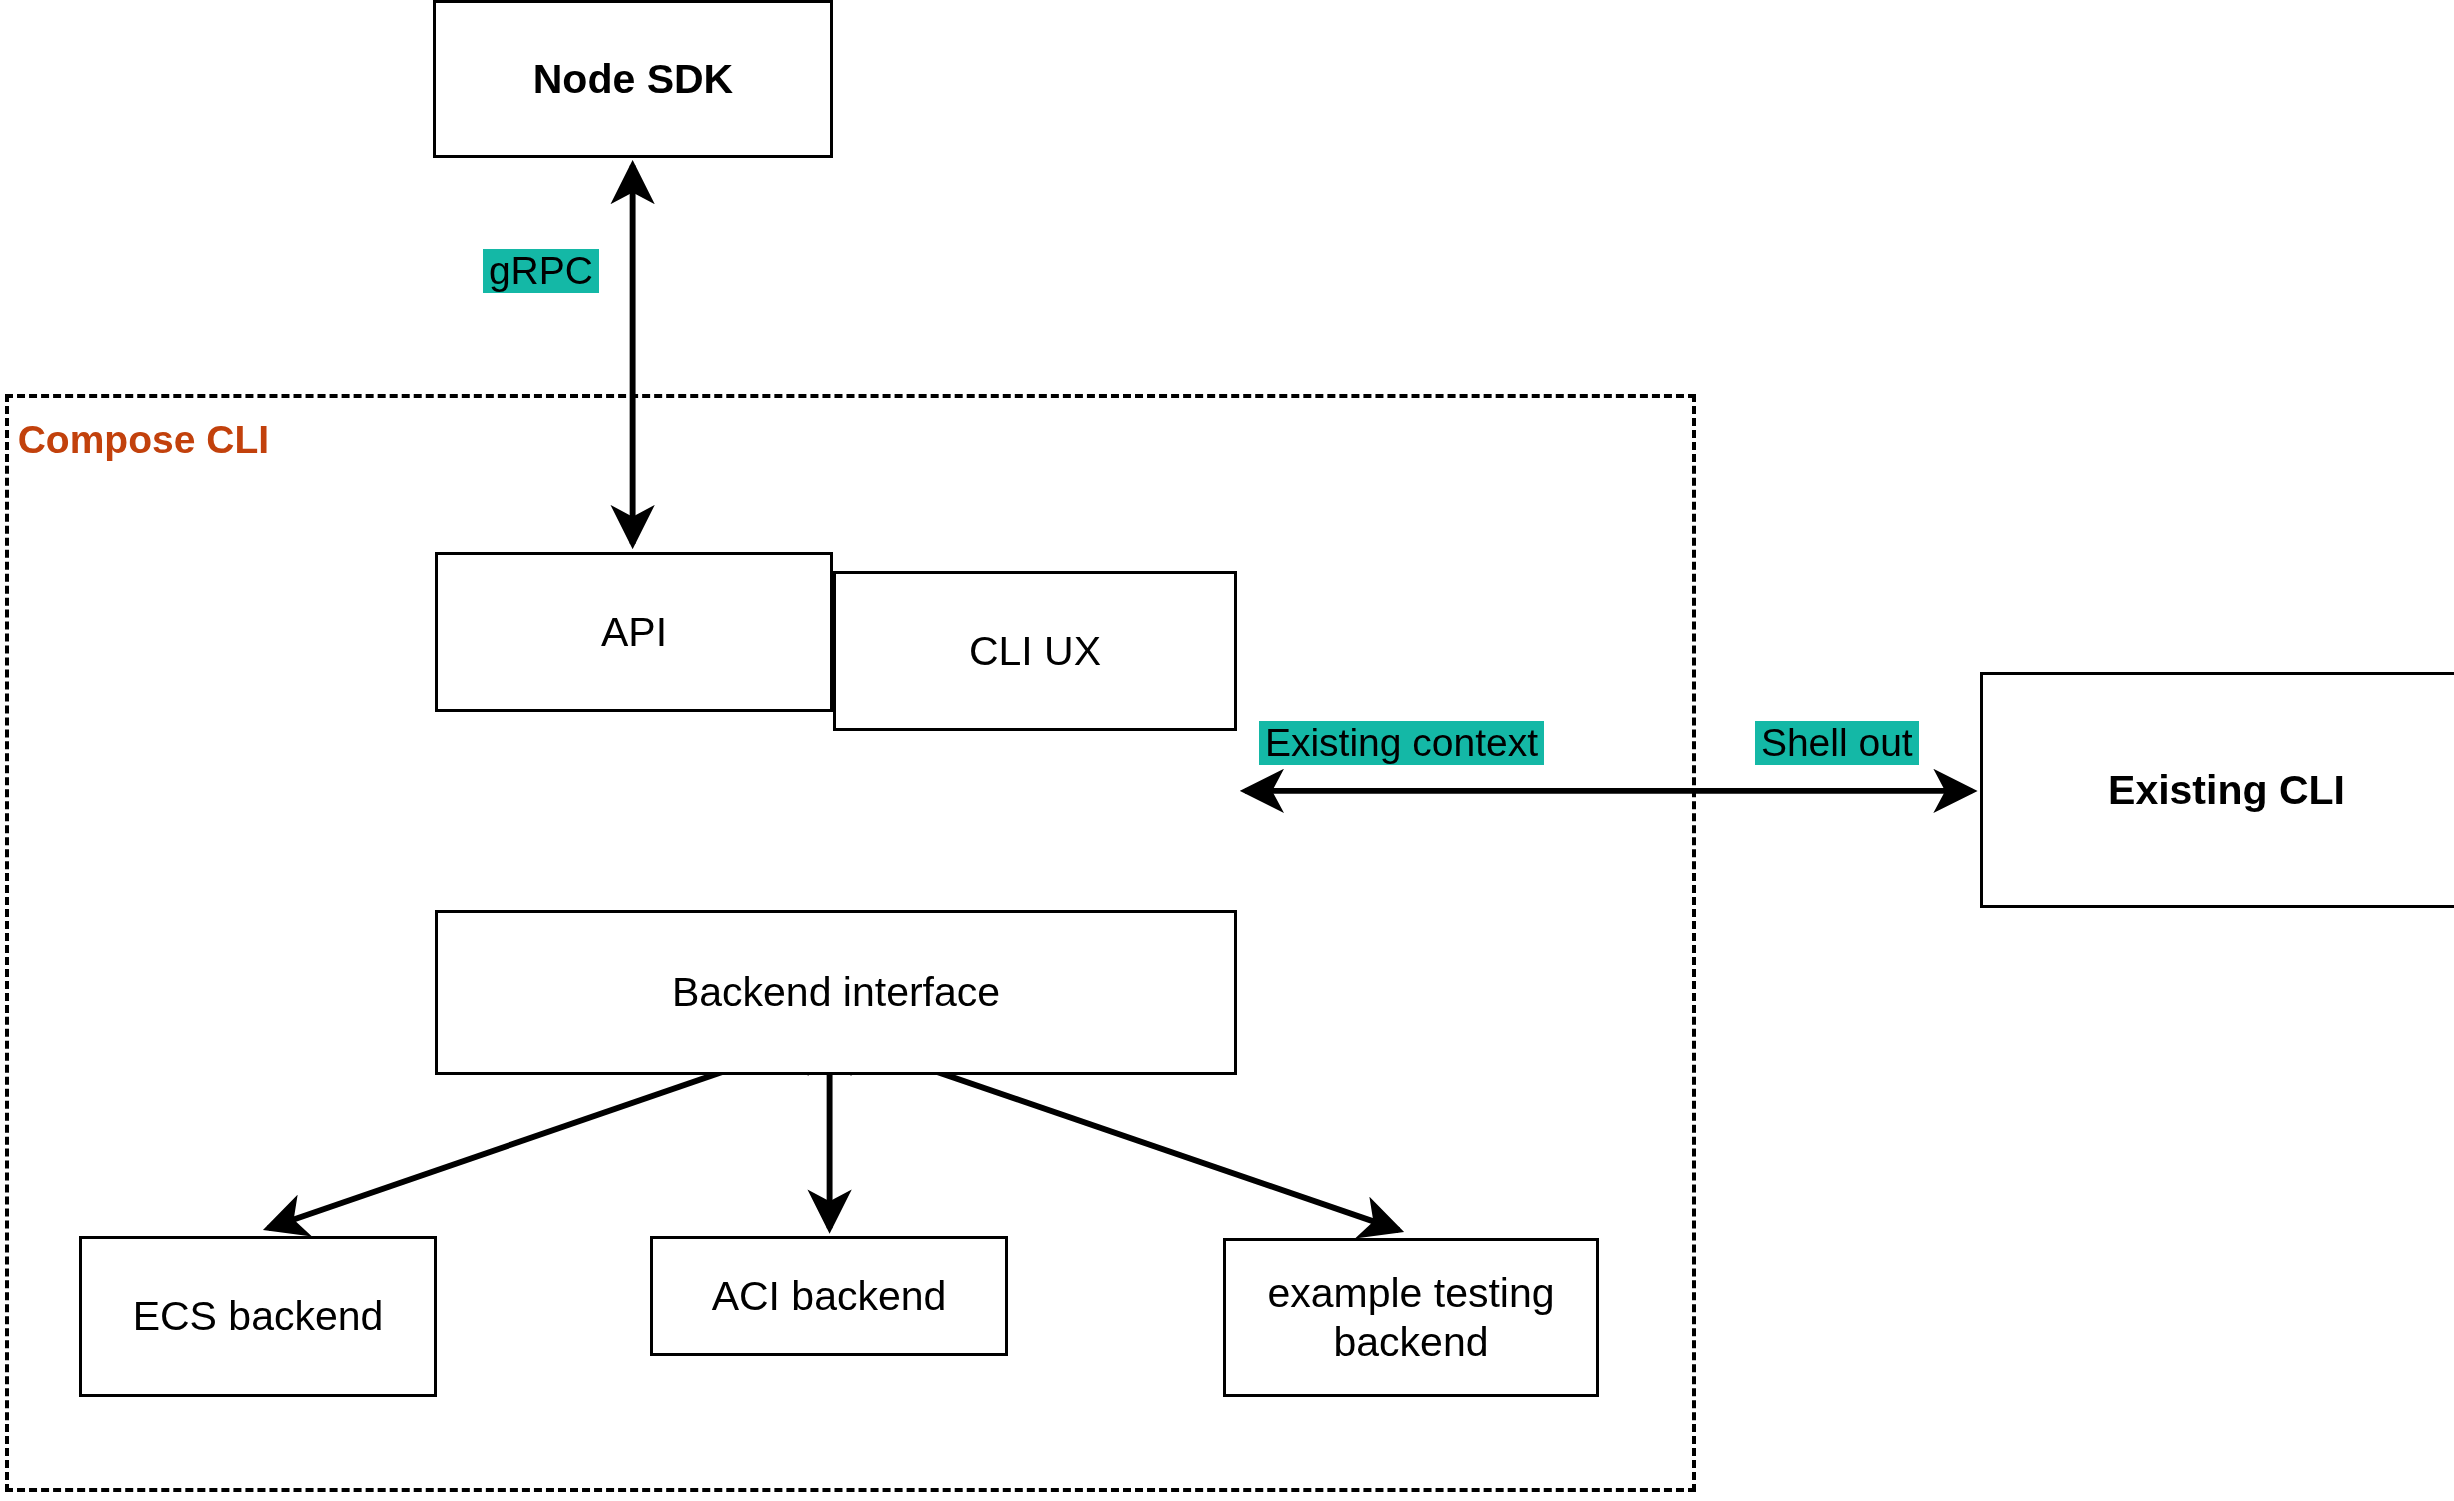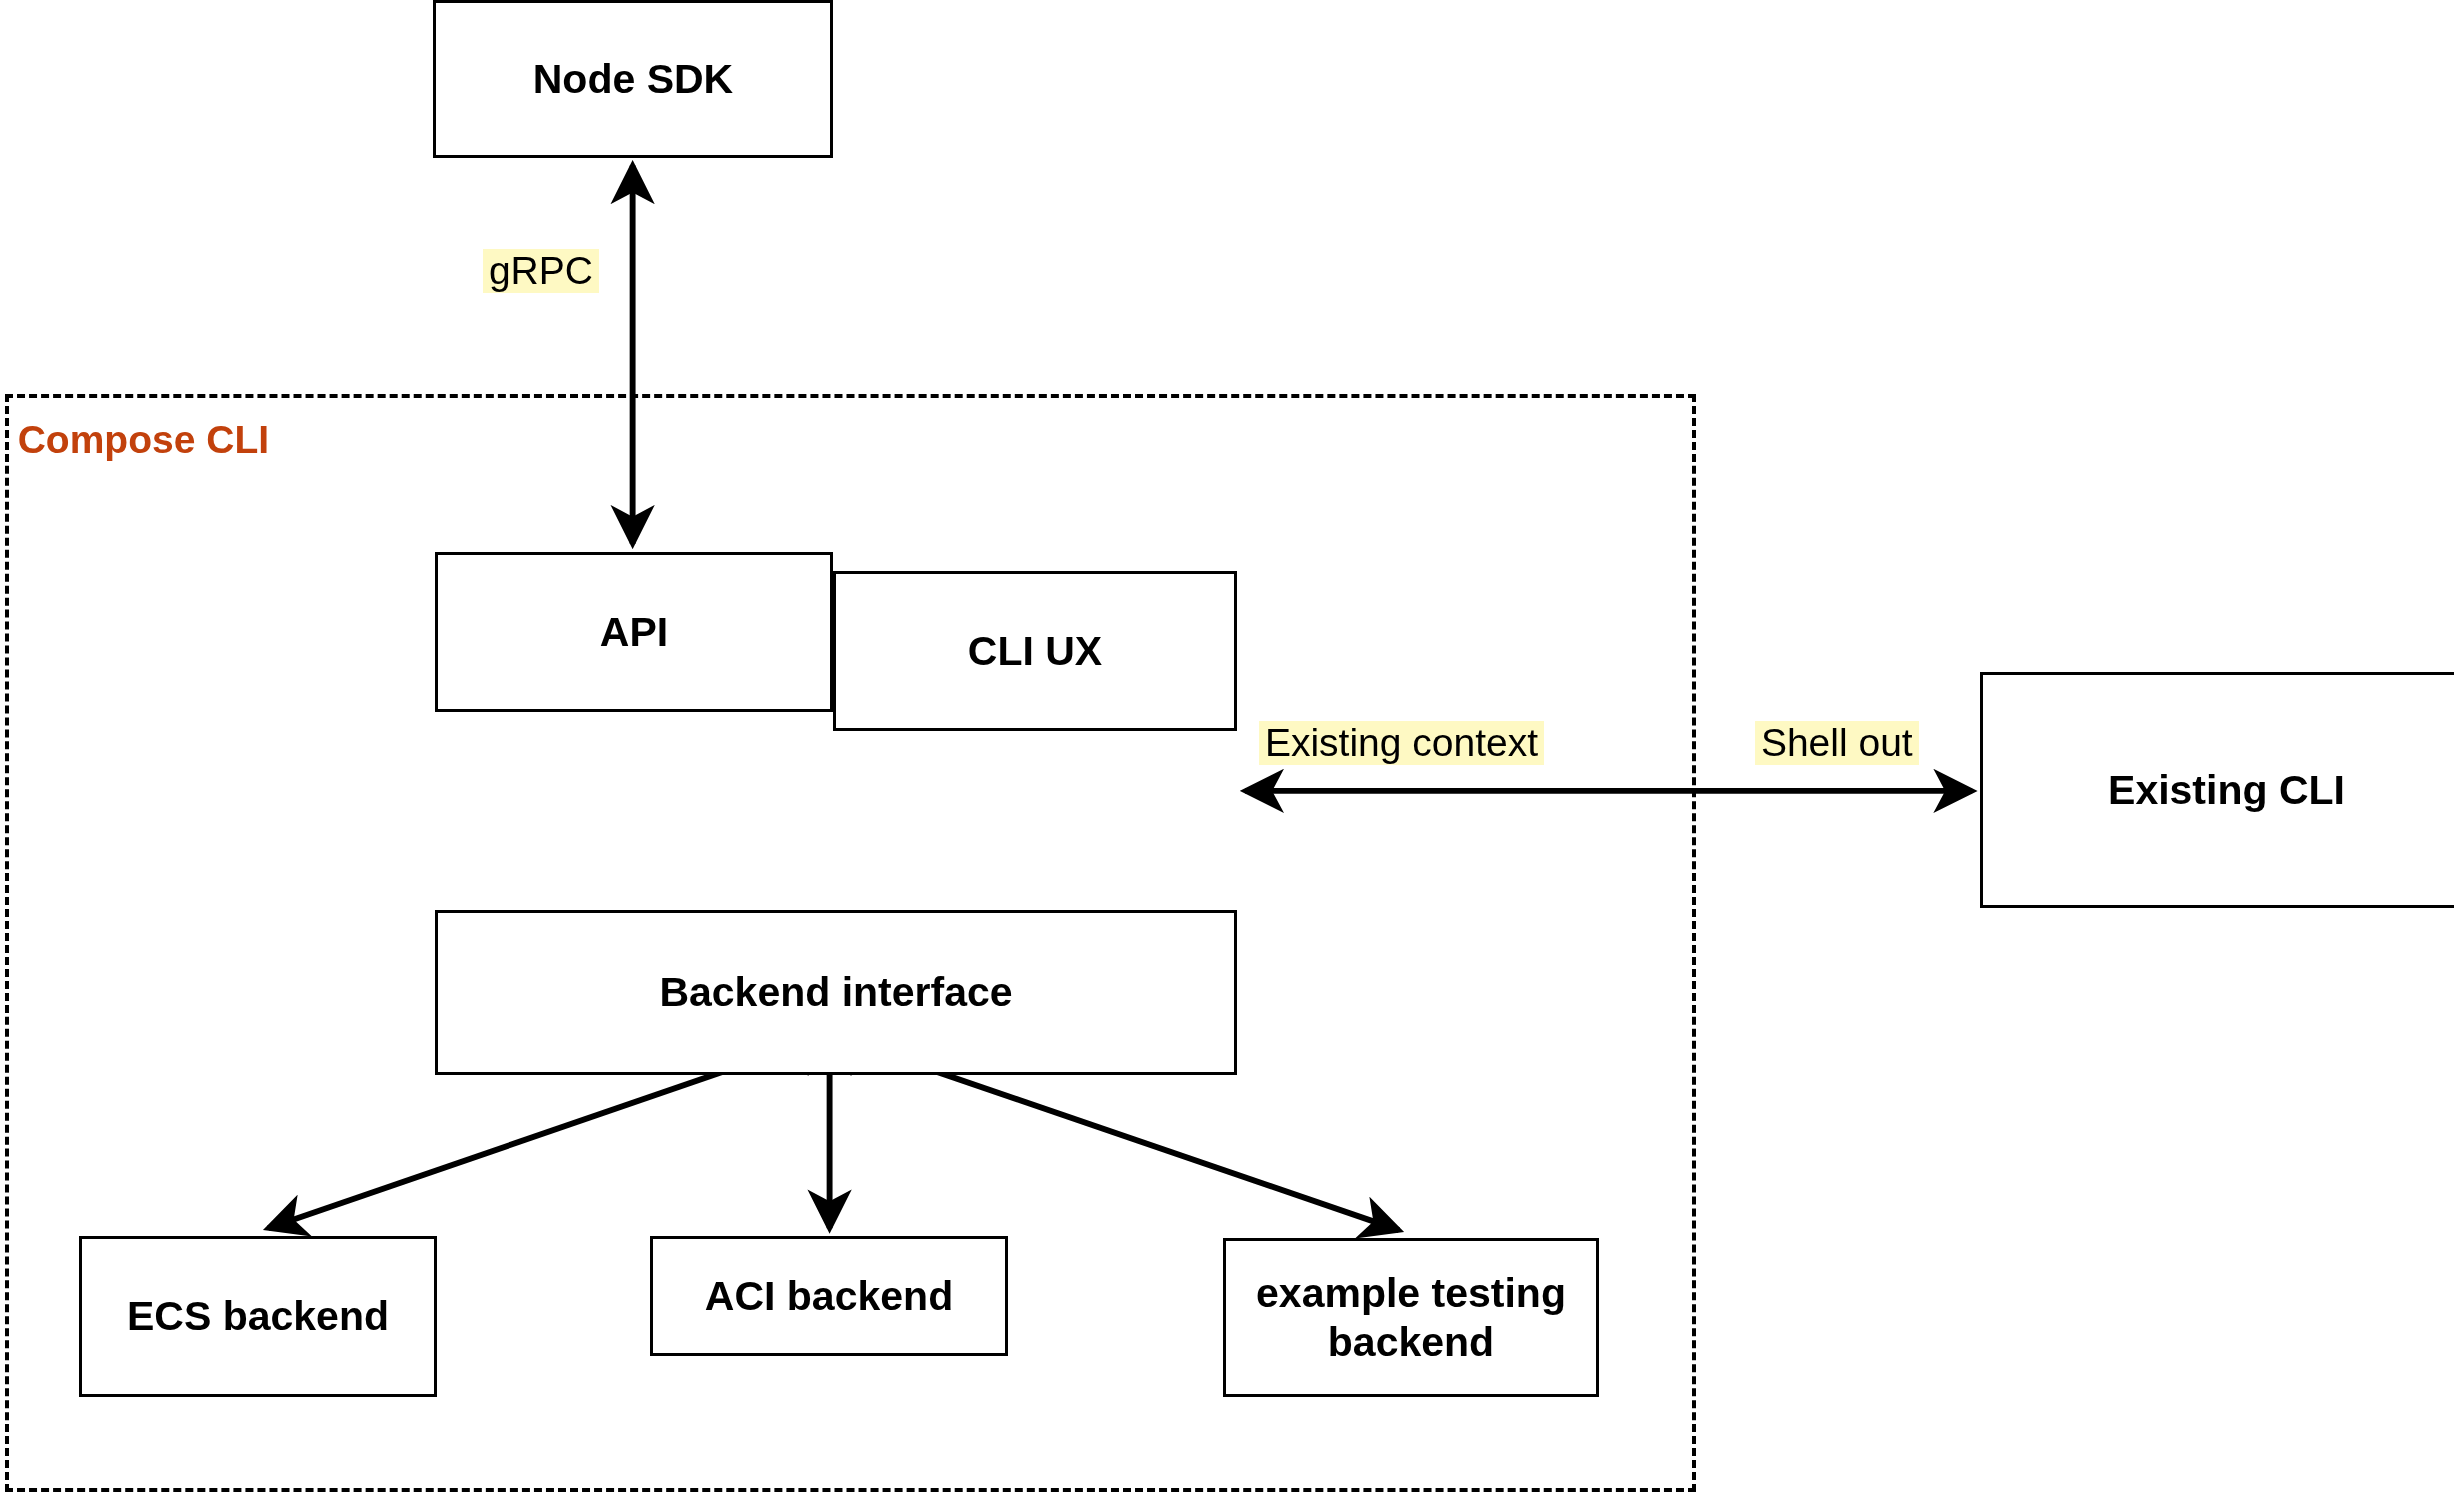--- a/index.html
+++ b/index.html
@@ -31,21 +31,20 @@
     border: 3.9px solid #000000;
     background: #ffffff;
     display: flex;
     align-items: center;
     justify-content: center;
     text-align: center;
     color: #000000;
     font-size: 41px;
     line-height: 1.18;
     z-index: 3;
-    font-weight: bold;
   }
   .node.bold { font-weight: bold; }
 
   .group-box {
     position: absolute;
     box-sizing: border-box;
     border: 4.9px dashed #000000;
     background: transparent;
     z-index: 1;
   }
@@ -55,21 +54,21 @@
     font-weight: bold;
     color: #c2410c;
     white-space: nowrap;
     z-index: 4;
   }
   .edge-label {
     position: absolute;
     font-size: 39px;
     color: #000000;
     white-space: nowrap;
-    background: #fef9c3;
+    background: #14b8a6;
     padding: 0 5.9px;
     z-index: 5;
   }
 
   
   #node-node-sdk      { left: 433px;  top: 0px;    width: 400px; height: 158px; }
   #node-api           { left: 435px;  top: 552px;  width: 398px; height: 160px; }
   #node-cli-ux        { left: 833px;  top: 552px;  width: 404px; height: 160px; margin-top: 19px; }
   #node-context-mgr   { left: 435px;  top: 709px;  width: 802px; height: 158px; }
   #node-backend-iface { left: 435px;  top: 865px;  width: 802px; height: 165px; margin-top: 45px; }

